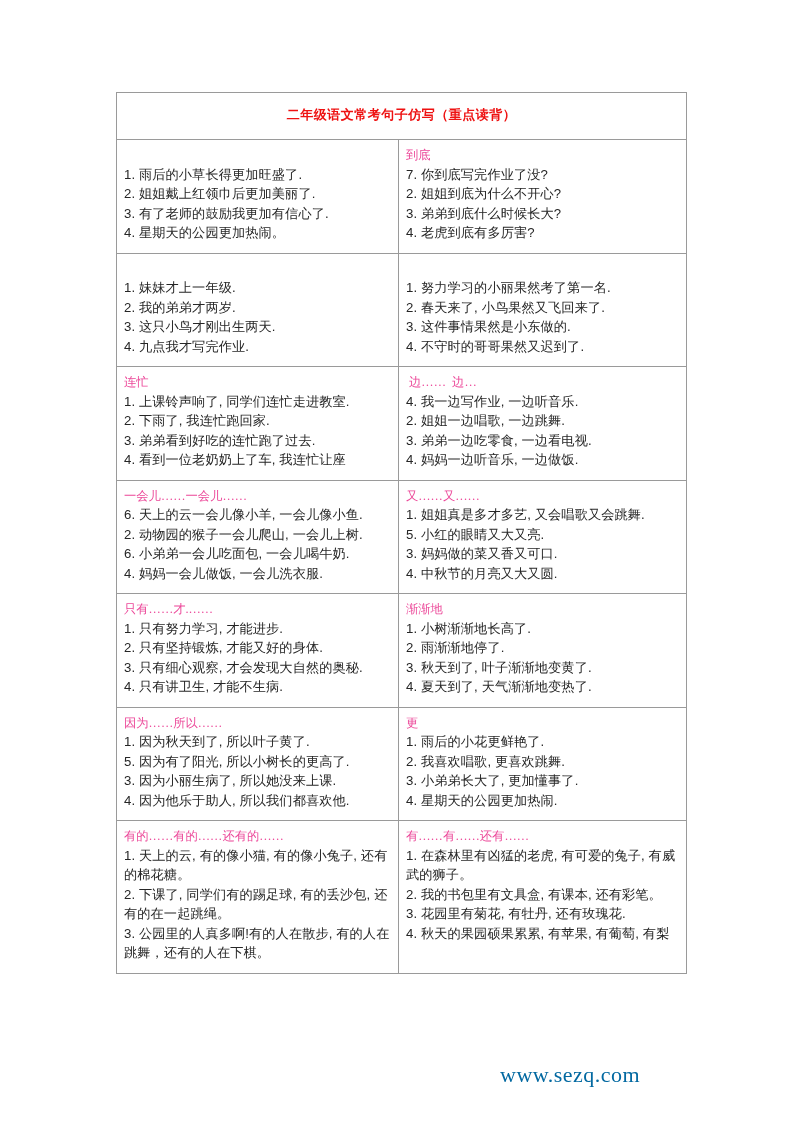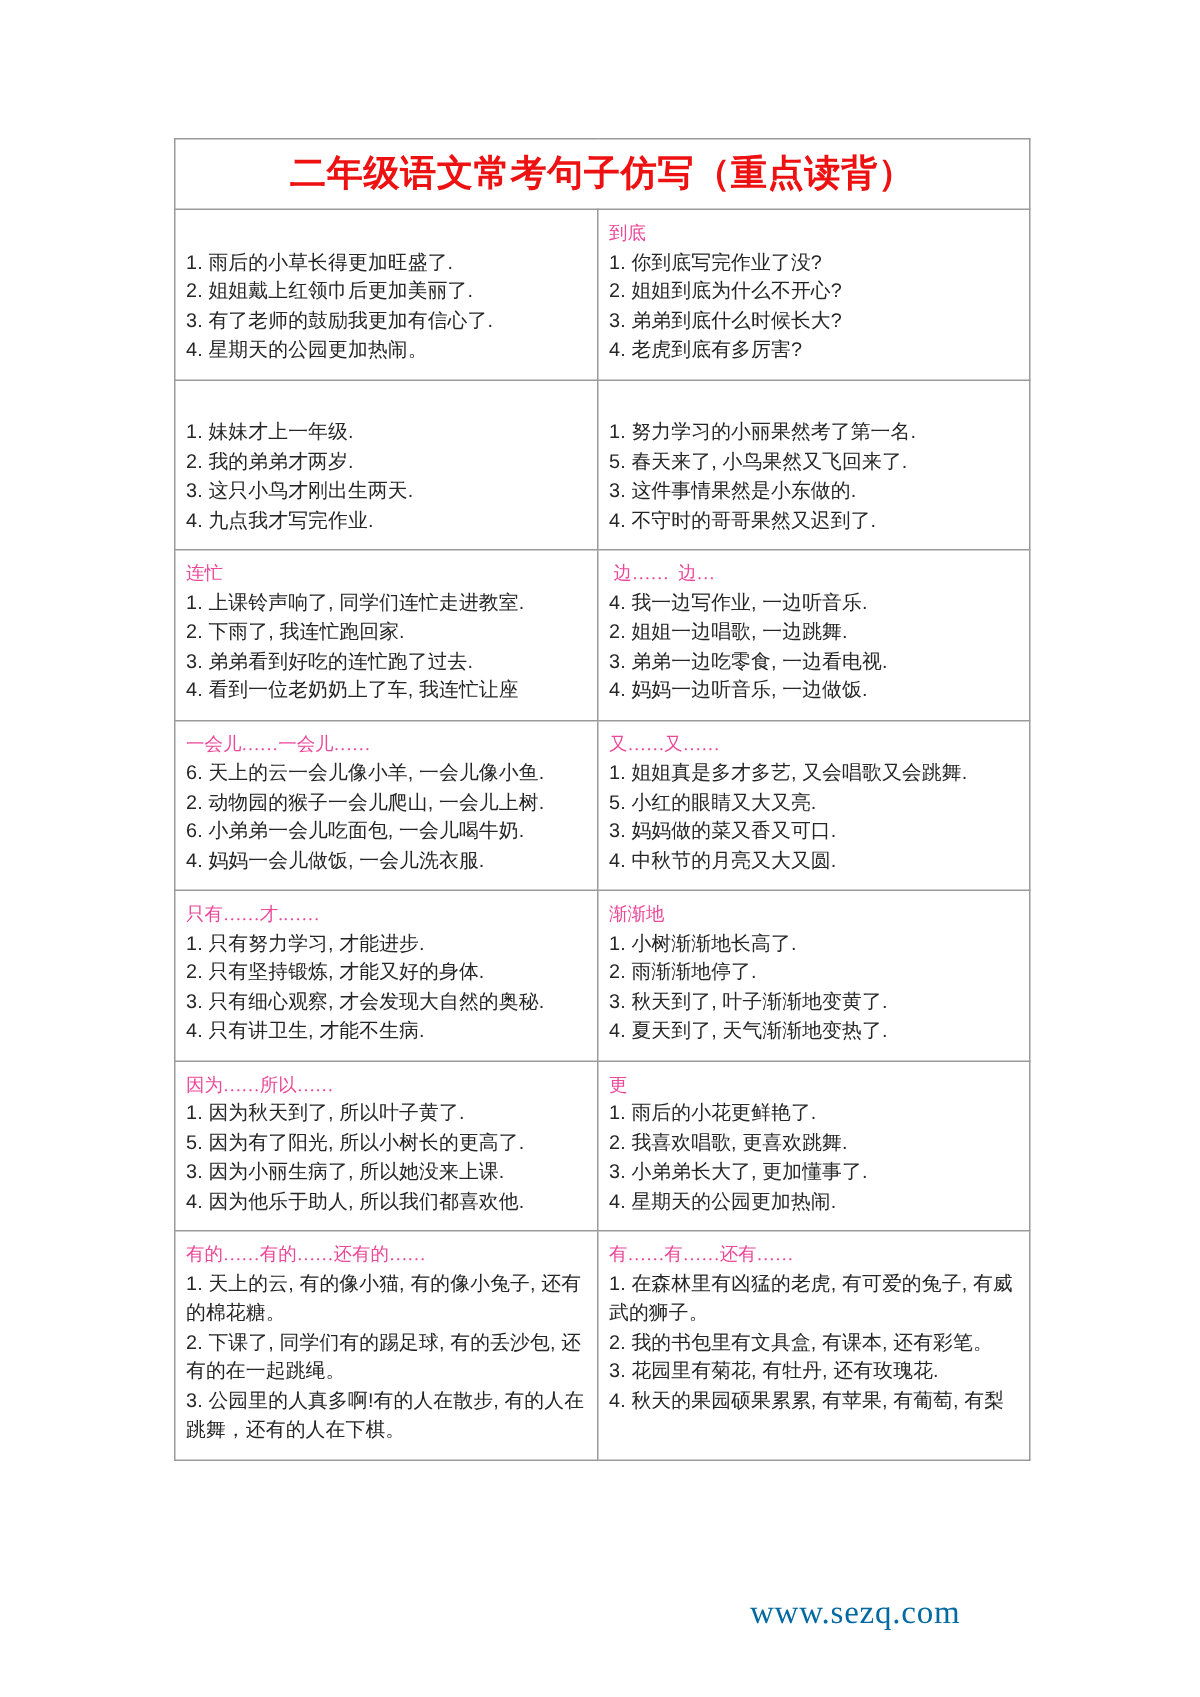--- a/index.html
+++ b/index.html
@@ -41,21 +41,21 @@
   .title-cell {
     text-align: center;
     padding: 9px 0 11px 0 !important;
     height: 26px;
   }
 
   .doc-title {
     color: #ee1111;
     font-family: "DejaVu Sans", "Liberation Sans", sans-serif;
     font-weight: bold;
-    font-size: 24px;
+    font-size: 13px;
     letter-spacing: 0.5px;
     line-height: 26px;
     white-space: nowrap;
   }
 
   .cell {
     padding: 7px 6px 10px 7px !important;
   }
 
   .col-left { width: 282px; }
@@ -114,39 +114,39 @@
       <tr>
         <td class="cell">
           <div class="grp-head spacer-head">&nbsp;</div>
           <div class="sent">1. 雨后的小草长得更加旺盛了.</div>
           <div class="sent">2. 姐姐戴上红领巾后更加美丽了.</div>
           <div class="sent">3. 有了老师的鼓励我更加有信心了.</div>
           <div class="sent">4. 星期天的公园更加热闹。</div>
         </td>
         <td class="cell">
           <div class="grp-head">到底</div>
-          <div class="sent">1. 你到底写完作业了没?</div>
+          <div class="sent">7. 你到底写完作业了没?</div>
           <div class="sent">2. 姐姐到底为什么不开心?</div>
           <div class="sent">3. 弟弟到底什么时候长大?</div>
           <div class="sent">4. 老虎到底有多厉害?</div>
         </td>
       </tr>
 
       <tr>
         <td class="cell">
           <div class="grp-head spacer-head">&nbsp;</div>
           <div class="sent">1. 妹妹才上一年级.</div>
           <div class="sent">2. 我的弟弟才两岁.</div>
           <div class="sent">3. 这只小鸟才刚出生两天.</div>
           <div class="sent">4. 九点我才写完作业.</div>
         </td>
         <td class="cell">
           <div class="grp-head spacer-head">&nbsp;</div>
           <div class="sent">1. 努力学习的小丽果然考了第一名.</div>
-          <div class="sent">5. 春天来了, 小鸟果然又飞回来了.</div>
+          <div class="sent">2. 春天来了, 小鸟果然又飞回来了.</div>
           <div class="sent">3. 这件事情果然是小东做的.</div>
           <div class="sent">4. 不守时的哥哥果然又迟到了.</div>
         </td>
       </tr>
 
       <tr>
         <td class="cell">
           <div class="grp-head">连忙</div>
           <div class="sent">1. 上课铃声响了, 同学们连忙走进教室.</div>
           <div class="sent">2. 下雨了, 我连忙跑回家.</div>

